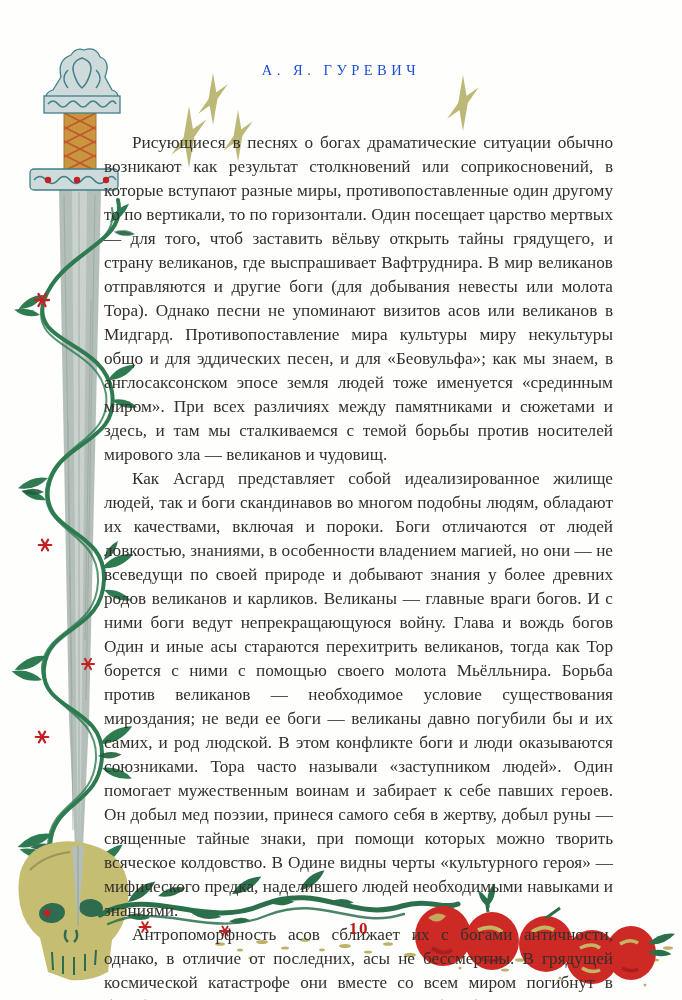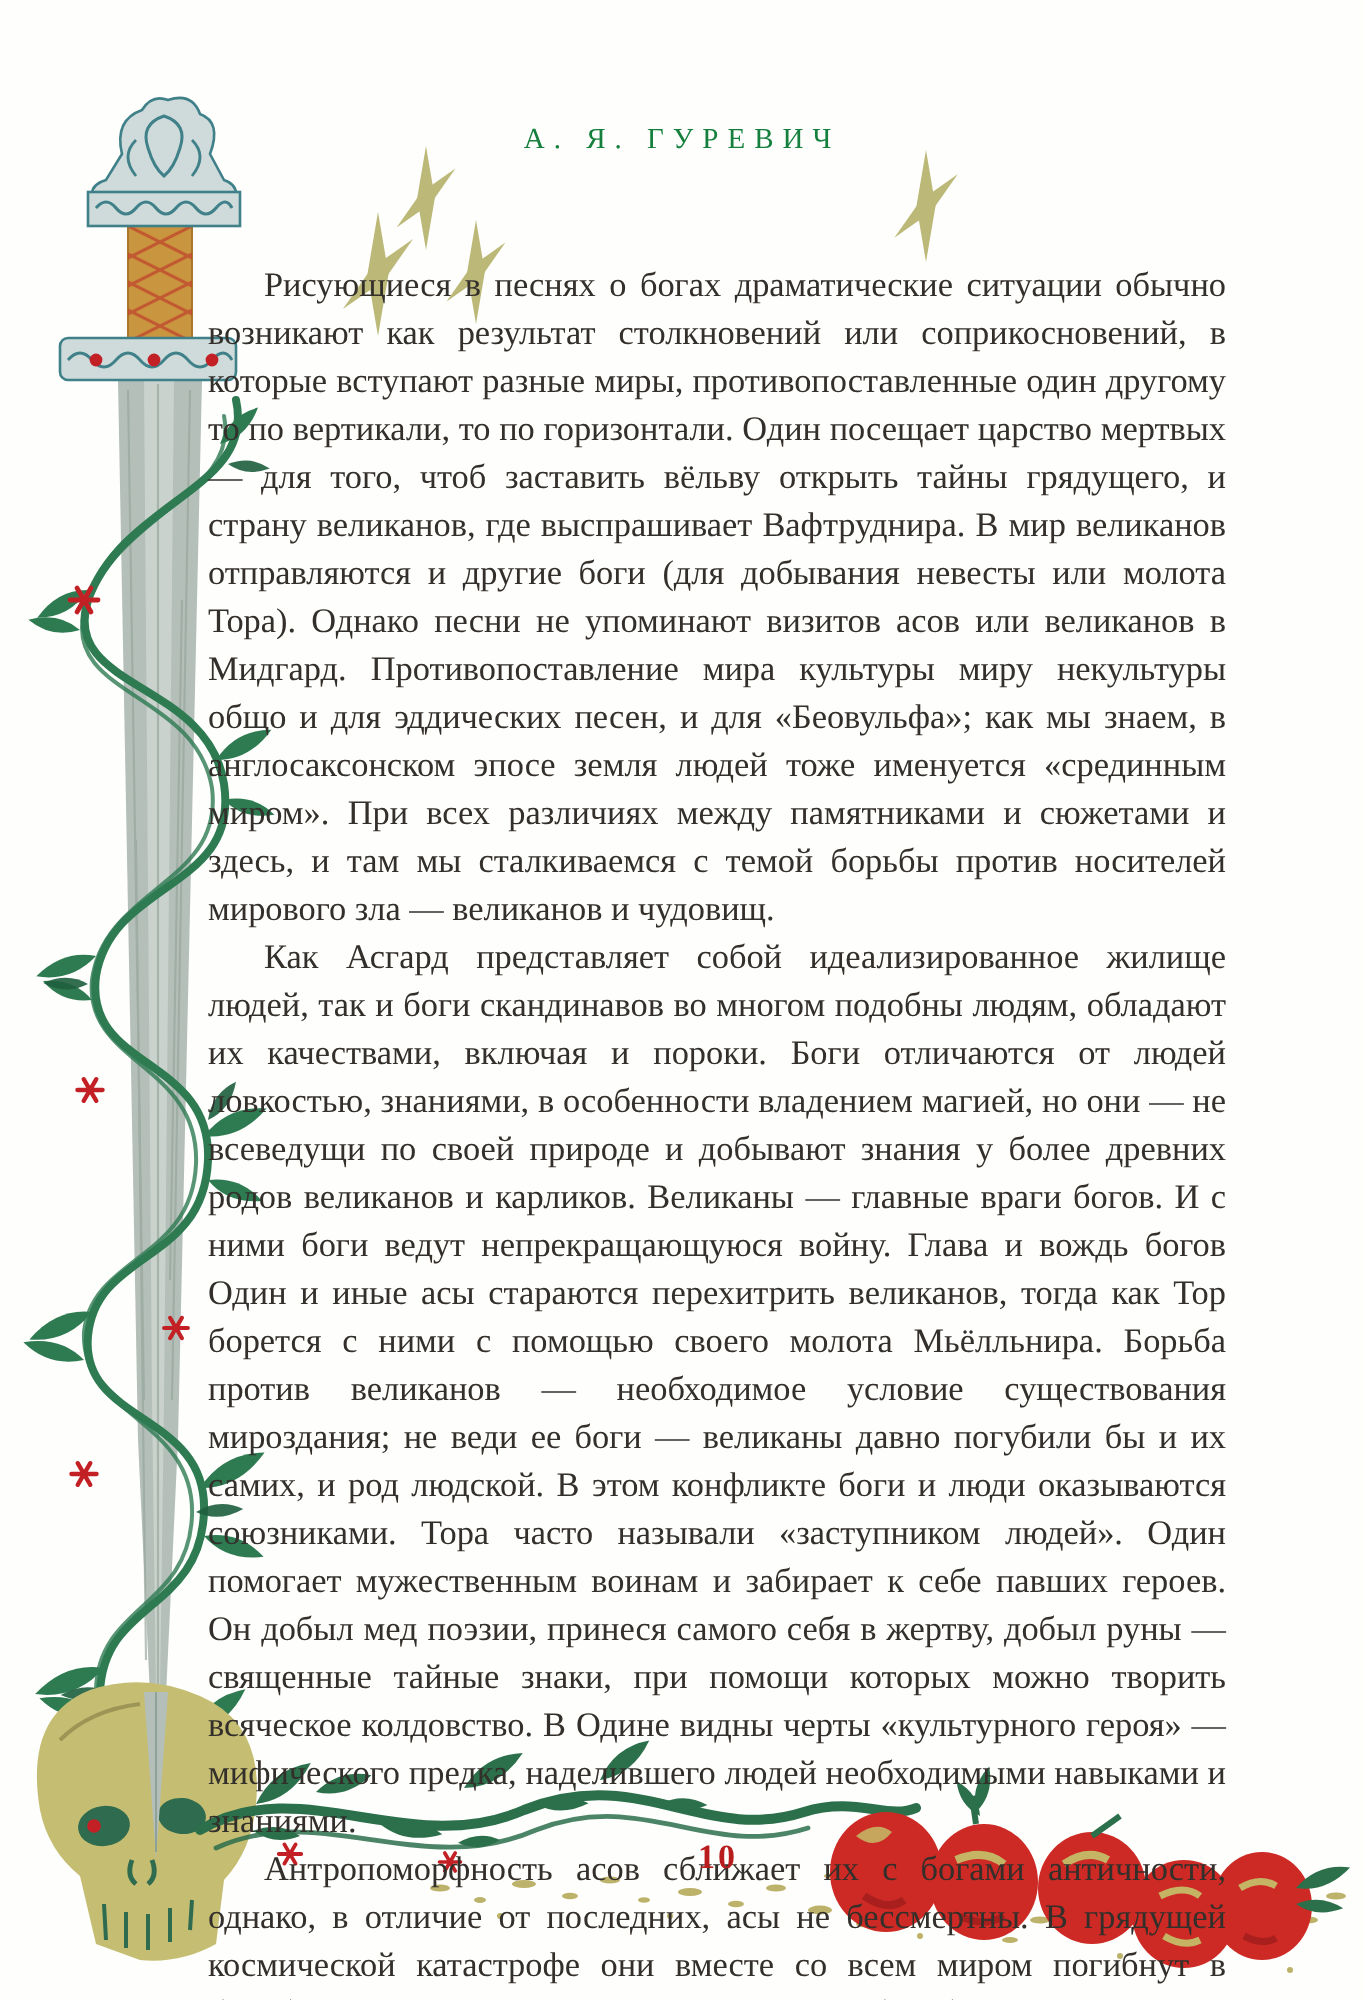--- a/index.html
+++ b/index.html
@@ -5,21 +5,21 @@
   html,body{margin:0;padding:0;}
   body{
     width:682px;height:1000px;position:relative;overflow:hidden;
     background:#fefefc;
     font-family:"Liberation Serif","DejaVu Serif",serif;
   }
   .art{position:absolute;left:0;top:0;width:682px;height:1000px;pointer-events:none;}
   .author-header{
     position:absolute;left:0;top:62px;width:682px;
     text-align:center;
-    font-size:14.5px;letter-spacing:4.5px;color:#15803d;
+    font-size:14.5px;letter-spacing:4.5px;color:#1d4ed8;
   }
   .body-text{
     position:absolute;left:104px;top:131px;width:509px;
     font-size:17.2px;line-height:24px;color:#332f2b;
     text-align:justify;
   }
   .body-text p{margin:0;text-indent:28px;font-family:Liberation Serif, serif;}
   .page-number{
     position:absolute;left:339px;top:919px;width:40px;
     text-align:center;font-size:17px;letter-spacing:1.5px;color:#b91c1c;

